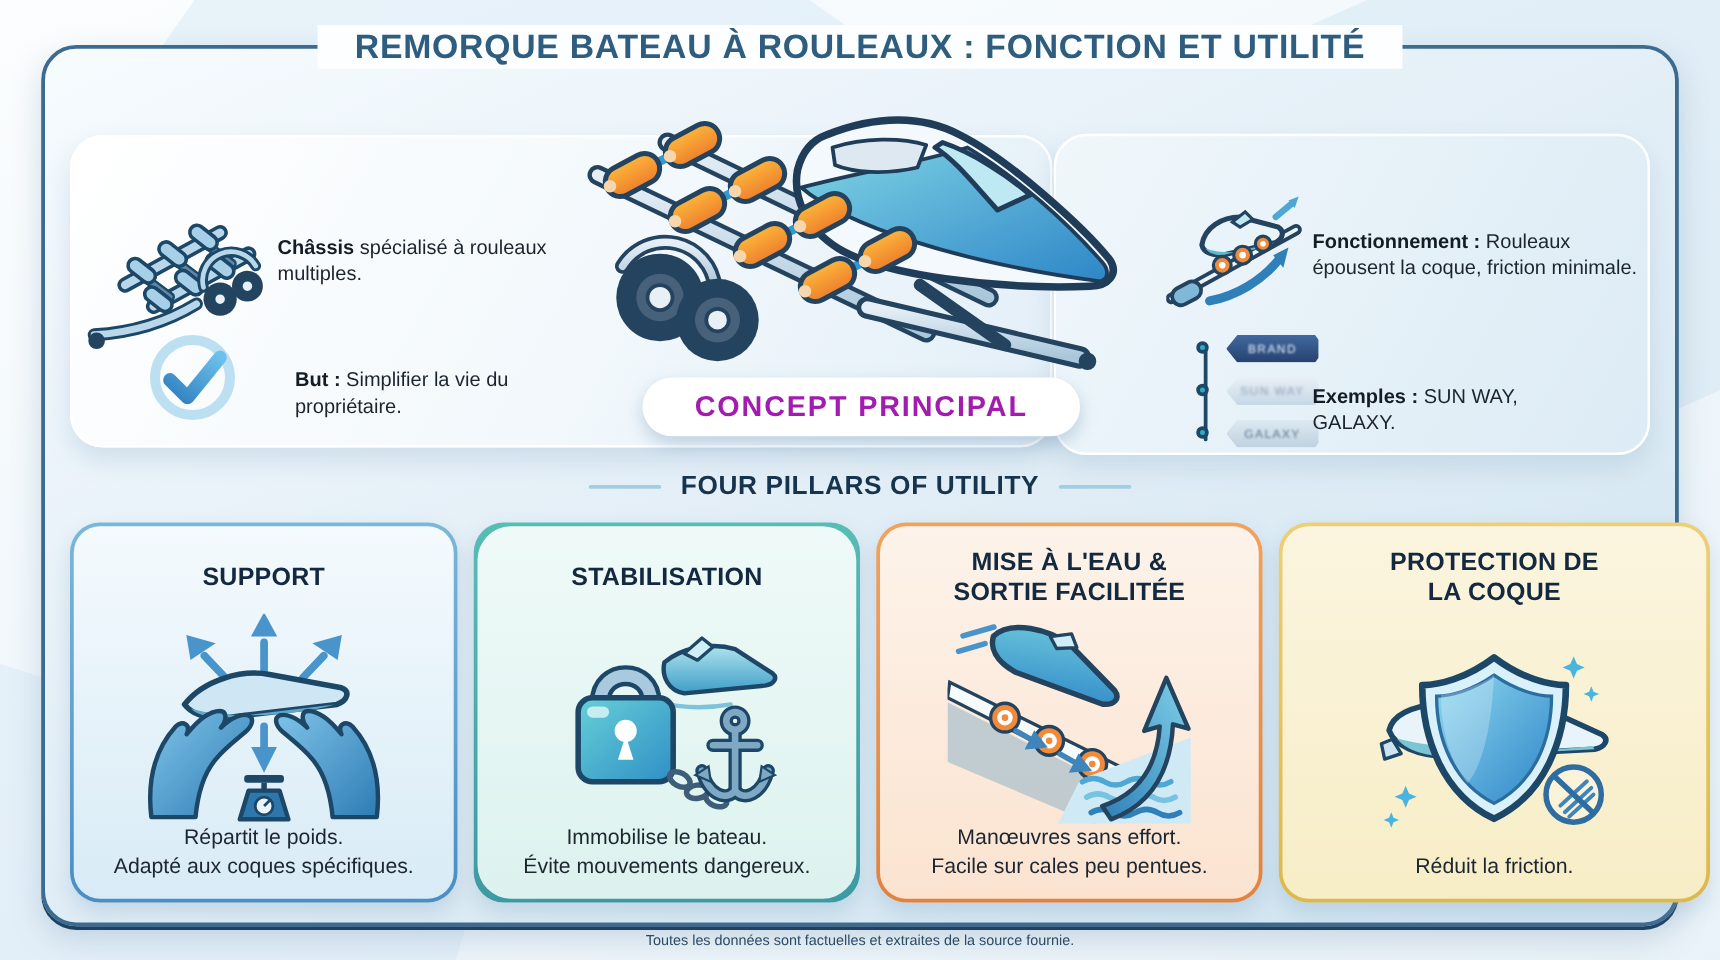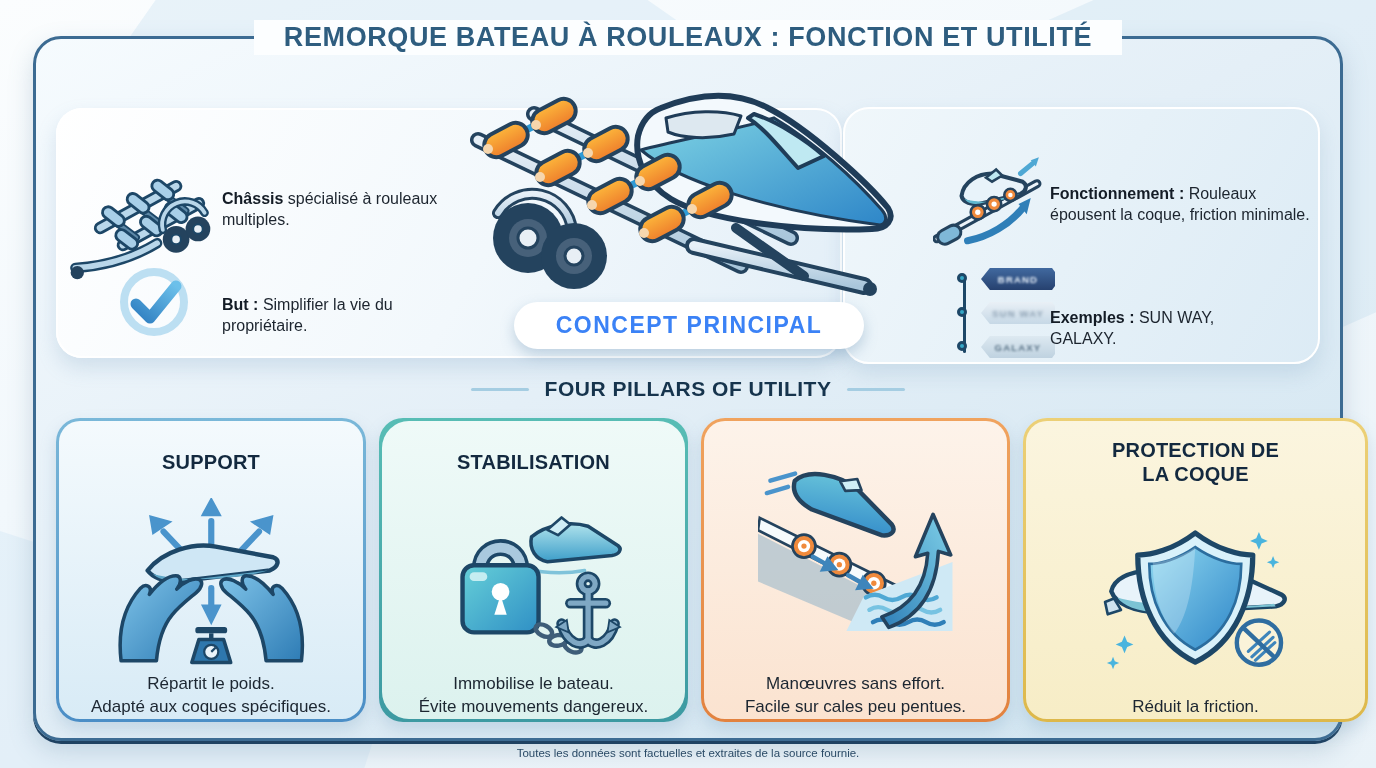--- a/index.html
+++ b/index.html
@@ -36,53 +36,53 @@
   }
   .hero-right {
     position:absolute; left:843px; top:107px; width:477px; height:257px;
     border-radius:26px; z-index:2; border:2px solid #ffffff;
     background:linear-gradient(120deg,#f0f7fb 0%, #dcebf5 100%);
     box-shadow:0 10px 20px rgba(110,150,185,.20);
   }
   .hero-text { position:absolute; font-size:16px; line-height:1.32; color:#1c242e;margin-top:28px; }
   .hero-text b { font-weight:800; color:#141c26; }
   .txt-chassis { left:166px; top:52px;  width:232px; }
-  .txt-but     { left:166px; top:158px; width:246px; }
+  .txt-but     { left:180px; top:158px; width:246px; }
   .txt-fonct   { left:205px; top:46px;  width:262px; }
   .txt-exemples{ left:205px; top:170px; width:210px; }
 
   .icon-abs { position:absolute; }
   .trailer-pos { left:8px;  top:44px;  width:152px; height:132px; }
   .check-pos   { left:58px; top:152px; width:80px;  height:80px; }
   .ramp-pos    { left:88px; top:38px;  width:112px; height:102px; }
 
   
   .badges { position:absolute; left:112px; top:162px; width:100px; height:92px; }
   .badges .vline { position:absolute; left:6px; top:8px; width:3px; height:74px; background:#1d4767; border-radius:2px; }
   .badges .dot { position:absolute; left:0; width:10px; height:10px; border-radius:50%; background:#35a7c6; border:3px solid #1d4767; }
   .dot1{top:2px;} .dot2{top:36px;} .dot3{top:70px;}
   .badge {
     position:absolute; left:24px; width:74px; height:22px;
     display:flex; align-items:center; justify-content:center;
-    font-size:9.5px; font-weight:700; letter-spacing:1.2px;
+    font-size:9.5px; font-weight:400; letter-spacing:1.2px;
     clip-path:polygon(12% 0, 96% 0, 100% 18%, 100% 82%, 96% 100%, 12% 100%, 0 50%);
   }
   .badge span { filter:blur(.8px); }
   .badge1 { top:-3px; background:linear-gradient(180deg,#41699f,#26416f); color:#e9f1fa; }
   .badge2 { top:31px; background:linear-gradient(180deg,#e9f0f6,#c6d8e6); color:#8b9fb2; }
   .badge2 span { filter:blur(1.4px); }
   .badge3 { top:65px; background:linear-gradient(180deg,#dde9f1,#bfd2e0); color:#5b7488; }
 
   .boat-illu { position:absolute; left:436px; top:78px; width:474px; height:238px; z-index:5; }
 
   .concept-pill {
     position:absolute; left:514px; top:302px; width:350px; height:47px; z-index:8;
     background:#ffffff; border-radius:26px;
     display:flex; align-items:center; justify-content:center;
-    font-size:23px; font-weight:800; letter-spacing:1.5px; color:#3b82f6;
+    font-size:23px; font-weight:800; letter-spacing:1.5px; color:#a21caf;
     box-shadow:0 6px 14px rgba(100,140,175,.35);
   }
 
   .pillars-heading {
     position:absolute; top:377px; left:0; width:100%; z-index:3;
     display:flex; align-items:center; justify-content:center; gap:16px;
   }
   .pillars-heading .rule { width:58px; height:3px; border-radius:2px; background:#a5cde2; }
   .pillars-heading span.lbl { font-size:21px; font-weight:800; letter-spacing:.5px; color:#16344d; }
 
@@ -99,21 +99,21 @@
   .card-3 .card-inner { background:linear-gradient(180deg,#fdf3ea,#fbe3d0); }
   .card-4 .card-inner { background:linear-gradient(180deg,#fbf5df,#f7edc6); }
   .card-title {
     margin-top:14px; min-height:56px; padding:0 10px;
     display:flex; align-items:center; text-align:center;
     font-size:20px; font-weight:800; line-height:1.18; letter-spacing:.2px;
     color:#13293f; white-space:pre-line;
   }
   .card-icon { flex:1; width:100%; display:flex; align-items:center; justify-content:center; }
   .card-icon svg { height:168px; }
-  .card-text { text-align:center; font-size:17px; line-height:1.35; color:#1c2631; }
+  .card-text { margin-bottom:14px; text-align:center; font-size:17px; line-height:1.35; color:#1c2631; }
   .card-text span { display:block; }
 
   .footer {
     position:absolute; top:747px; left:0; width:100%; text-align:center;
     font-size:11.5px; color:#2a4a66;
   }
 </style>
 </head>
 <body>
 
@@ -389,20 +389,22 @@
       </div>
       <p class="card-text">
           <span>Immobilise le bateau.</span>
           <span>Évite mouvements dangereux.</span>
         </p>
     </div>
   </div>
 
   <div class="card card-3">
     <div class="card-inner">
+      <h2 class="card-title">MISE À L'EAU &amp;
+SORTIE FACILITÉE</h2>
       <div class="card-icon">
         <svg viewBox="0 0 220 190">
           <defs>
             <linearGradient id="lHullG" x1="0" y1="0" x2="1" y2="1">
               <stop offset="0" stop-color="#6ecadc"></stop>
                 <stop offset="1" stop-color="#2e86c8"></stop>
             </linearGradient>
             <linearGradient id="arrG" x1="0" y1="1" x2="1" y2="0">
               <stop offset="0" stop-color="#2f7fb8"></stop>
                 <stop offset="1" stop-color="#7fd0e8"></stop>

